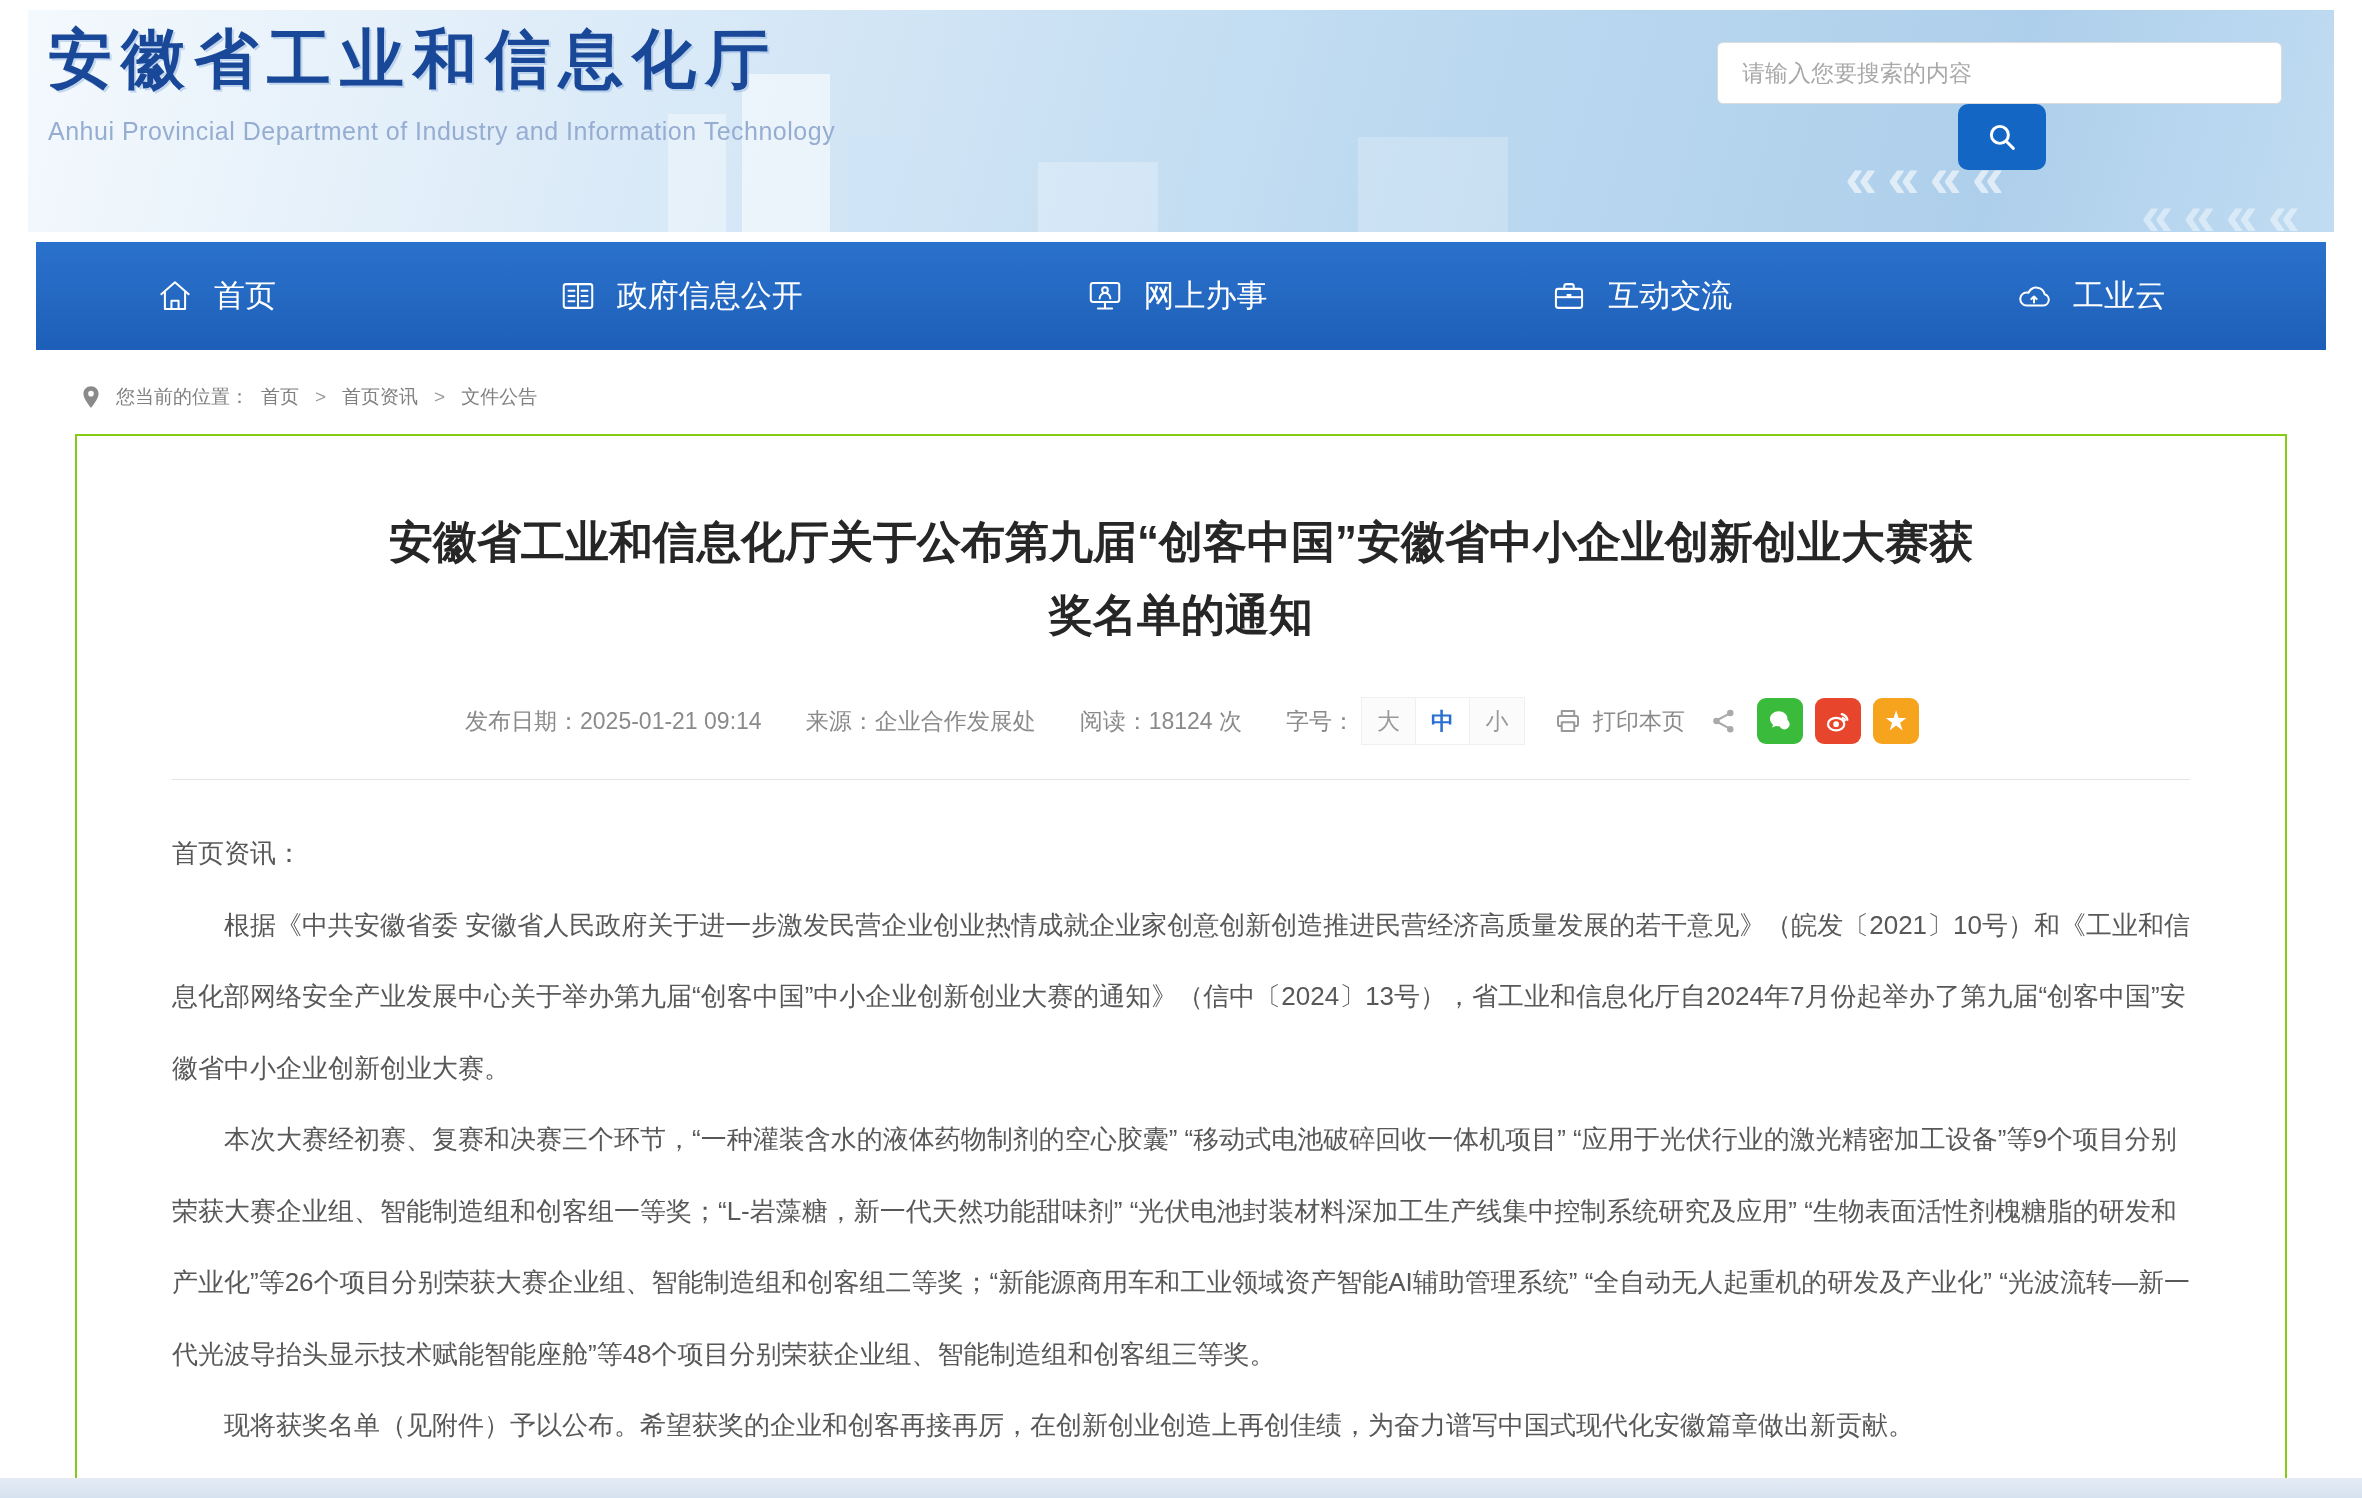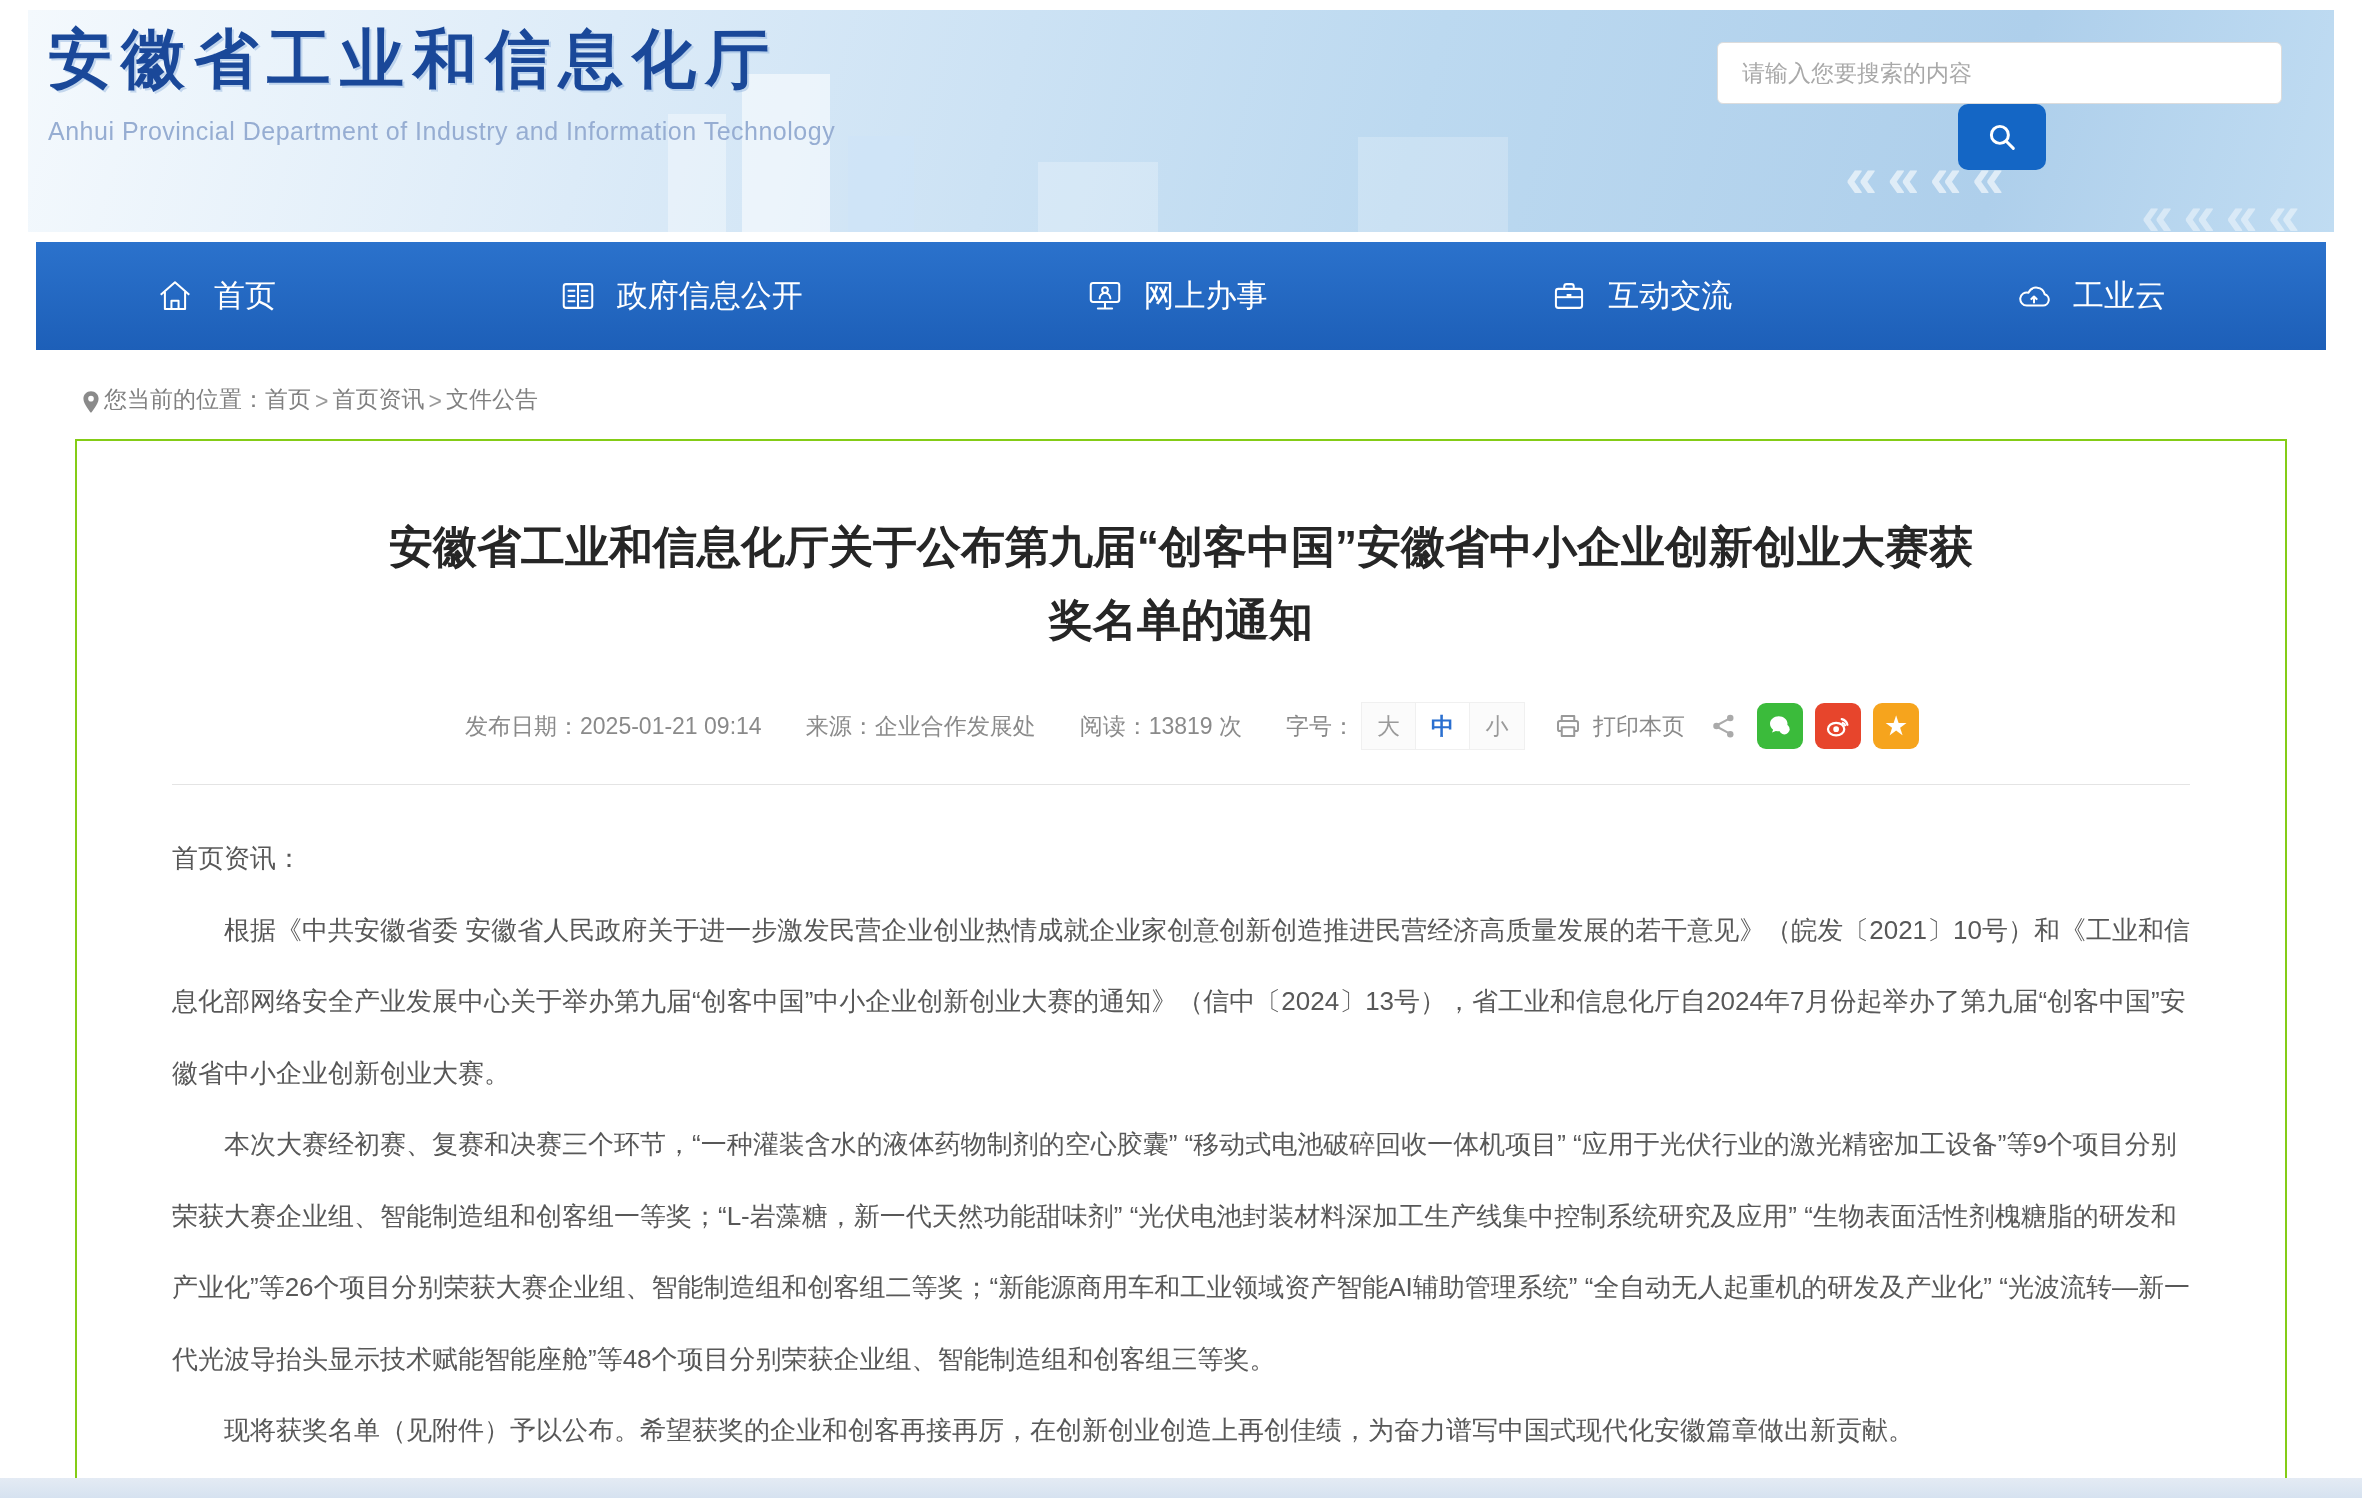--- a/index.html
+++ b/index.html
@@ -55,22 +55,22 @@
     padding:0 160px 0 120px;
   }
   .nav-item {
     display:flex; align-items:center; gap:20px; color:#fff; font-size:31px;
     text-decoration:none; cursor:pointer; white-space:nowrap;
   }
   .nav-icon { display:flex; align-items:center; }
 
   
   .breadcrumb {
-    display:flex; align-items:flex-end; 
-    margin:34px 0 24px 78px; color:#808080; font-size:23px;
+    display:flex; align-items:center; gap:12px;
+    margin:34px 0 24px 78px; color:#808080; font-size:19px;
   }
   .breadcrumb a { color:#808080; text-decoration:none; cursor:pointer; }
   .crumb-sep { color:#9a9a9a; margin:0 4px; }
 
   
   .card {
     width:2212px; height:1046px; margin:0 auto; background:#fff;
     border:2px solid #84cc16; padding:40px 95px 20px; overflow:hidden;
   }
   .article-title {
@@ -223,21 +223,21 @@
       <span class="grp">
         <span>发布日期：</span>
           <span>2025-01-21 09:14</span>
       </span>
       <span class="grp">
         <span>来源：</span>
           <span>企业合作发展处</span>
       </span>
       <span class="grp">
         <span>阅读：</span>
-          <span>13819 次</span>
+          <span>18124 次</span>
       </span>
       <span class="grp">
         <span>字号：</span>
         <span class="fs-boxes">
           <button class="fs-box">大</button>
           <button class="fs-box selected">中</button>
           <button class="fs-box">小</button>
         </span>
       </span>
       <button class="print-btn">

